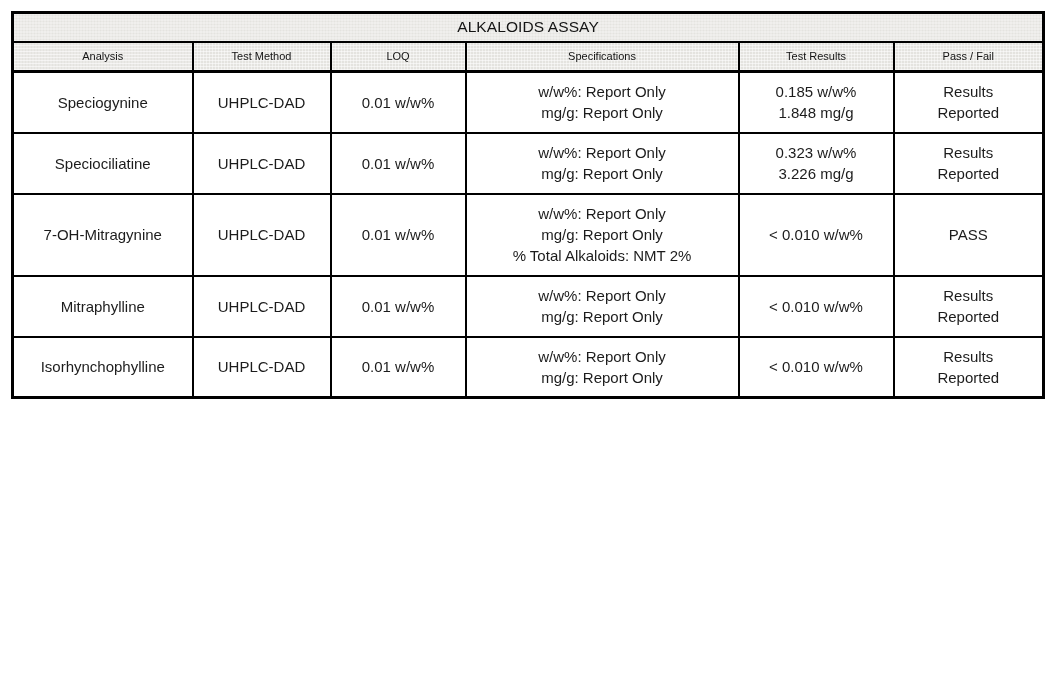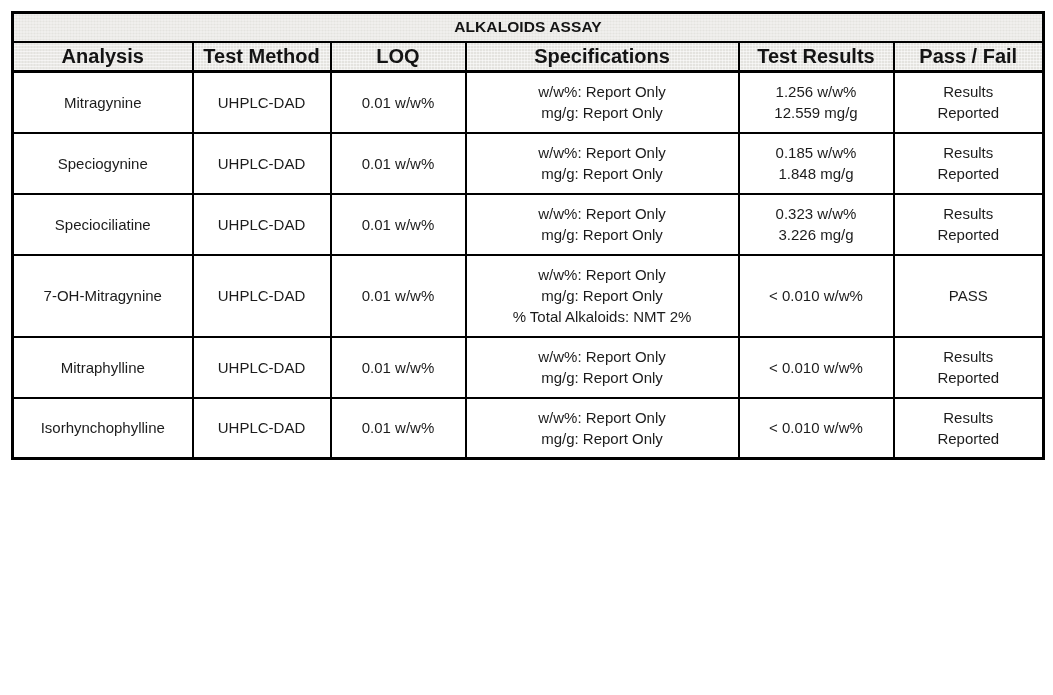--- a/index.html
+++ b/index.html
@@ -29,31 +29,31 @@
     vertical-align: middle;
     padding: 2px 4px;
     box-sizing: border-box;
   }
   
   th.band {
     background-color: #e4e3df;
     background-image:
       repeating-linear-gradient(0deg, rgba(255,255,255,0.55) 0 1px, transparent 1px 3px),
       repeating-linear-gradient(90deg, rgba(255,255,255,0.45) 0 1px, transparent 1px 3px);
-    font-weight: bold;
+    font-weight: normal;
     color: #141414;
   }
   tr.title-row th {
     height: 29px;
     font-size: 15.5px;
     letter-spacing: 0.1px;
   }
   tr.header-row th {
     height: 30px;
-    font-size: 20px;
+    font-size: 11px;
     border-bottom: 3px solid #000000;
   }
   tr.title-row th {
     border-bottom: 2px solid #000000;
   }
   td.cell {
     height: 61px;
     font-size: 15px;
     line-height: 21px;
     white-space: pre-line;
@@ -89,31 +89,20 @@
       <tr class="header-row">
         <th class="band">Analysis</th>
         <th class="band">Test Method</th>
         <th class="band">LOQ</th>
         <th class="band">Specifications</th>
         <th class="band">Test Results</th>
         <th class="band">Pass / Fail</th>
       </tr>
     </thead>
     <tbody>
-      <tr>
-        <td class="cell">Mitragynine</td>
-        <td class="cell">UHPLC-DAD</td>
-        <td class="cell">0.01 w/w%</td>
-        <td class="cell">w/w%: Report Only
-mg/g: Report Only</td>
-        <td class="cell">1.256 w/w%
-12.559 mg/g</td>
-        <td class="cell">Results
-Reported</td>
-      </tr>
       <tr>
         <td class="cell">Speciogynine</td>
         <td class="cell">UHPLC-DAD</td>
         <td class="cell">0.01 w/w%</td>
         <td class="cell">w/w%: Report Only
 mg/g: Report Only</td>
         <td class="cell">0.185 w/w%
 1.848 mg/g</td>
         <td class="cell">Results
 Reported</td>

